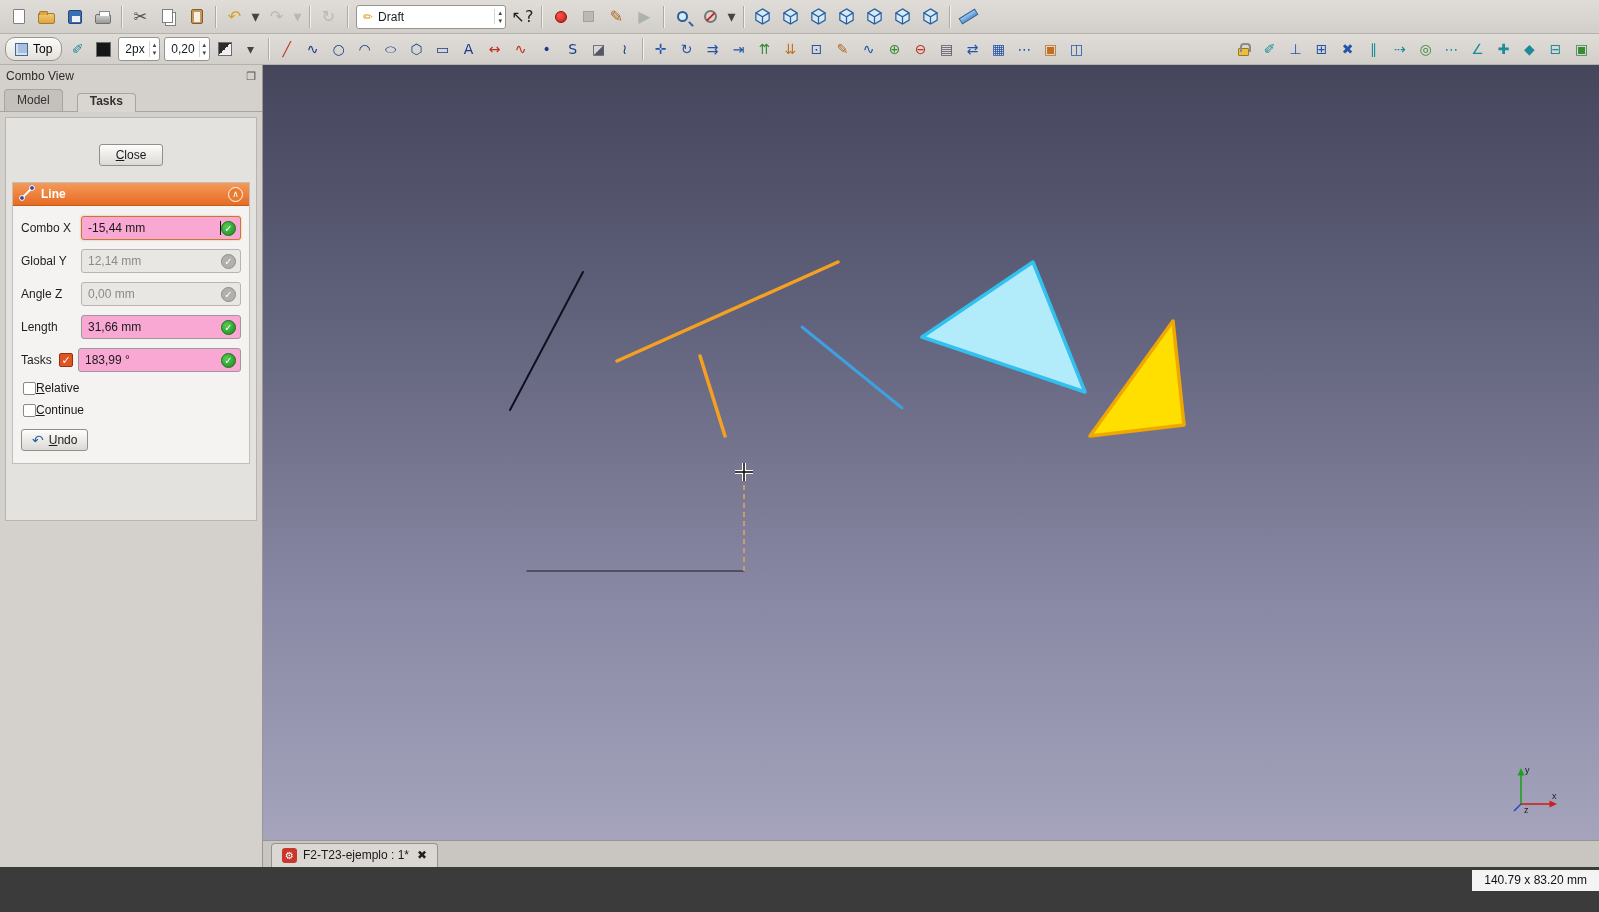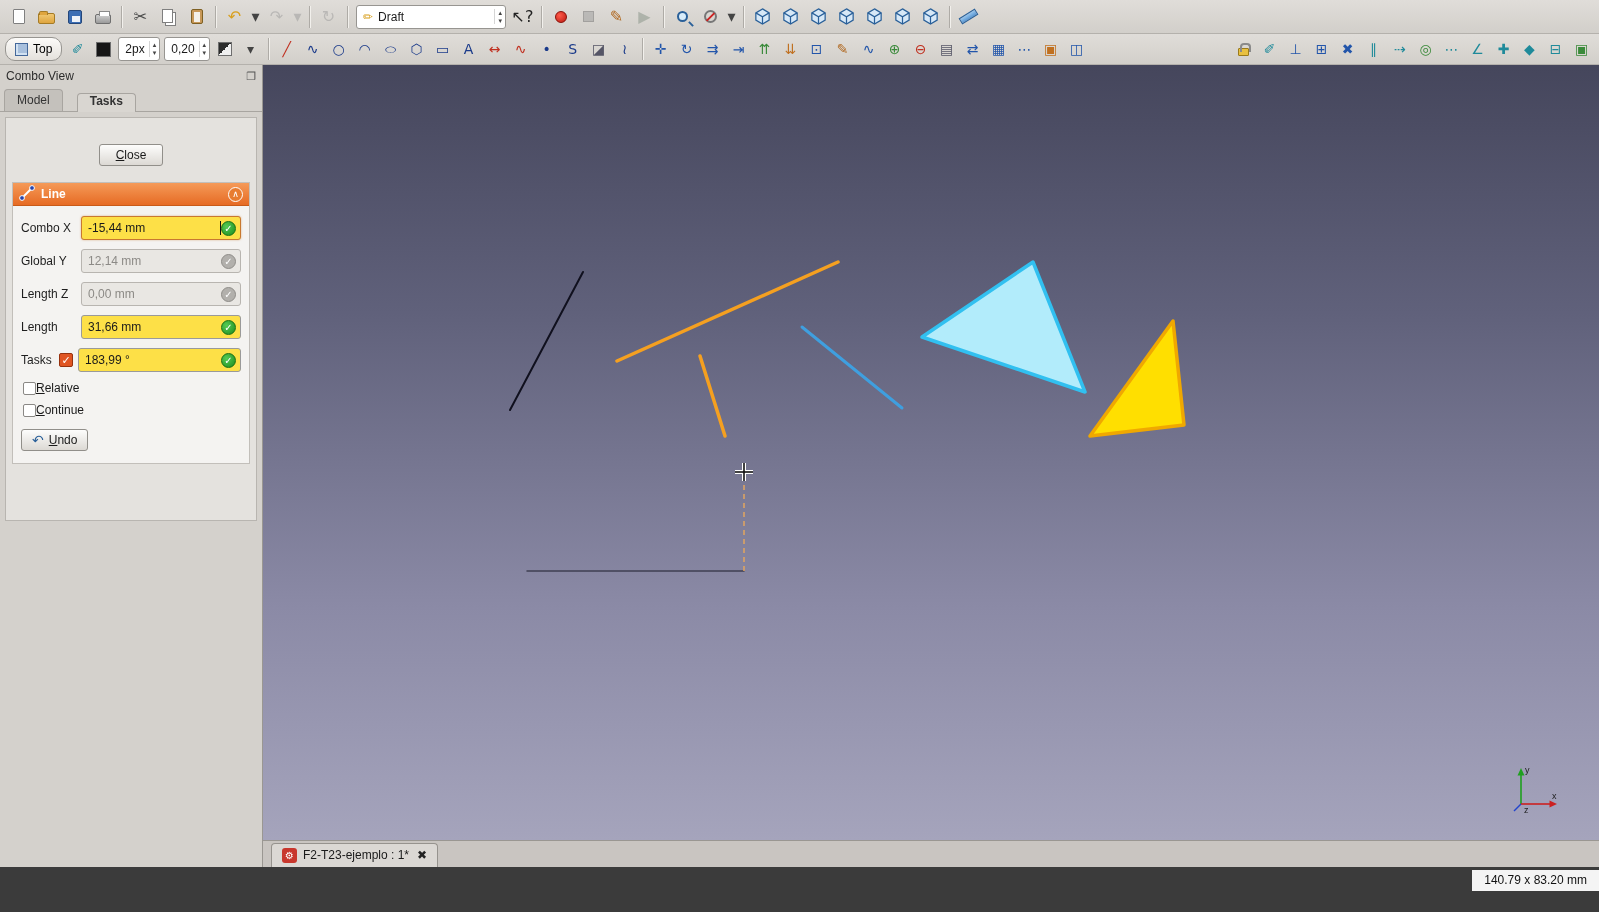--- a/index.html
+++ b/index.html
@@ -68,21 +68,21 @@
   .u { display:inline-block; }
   .u::first-letter { text-decoration:underline; }
 
   .line-panel { background:#f4f3f1; border:1px solid #c2bfba; }
   .lp-header { height:23px; display:flex; align-items:center; gap:6px; padding:0 6px; background:linear-gradient(#f59a58,#e66b24); border-bottom:1px solid #c85a18; }
   .lp-title { color:#fff; font-weight:bold; flex:1; }
   .lp-collapse { width:15px; height:15px; border:1px solid #fff; border-radius:50%; color:#fff; font-size:9px; display:flex; align-items:center; justify-content:center; background:#e87c30; }
   .lp-body { padding:10px 8px 12px; }
   .frow { display:flex; align-items:center; margin-bottom:9px; }
   .flabel { width:60px; flex:none; color:#1e1e1e; }
-  .finput { flex:1; height:24px; display:flex; align-items:center; background:#fde047; border:1px solid #9a9a9a; border-radius:3px; padding:0 4px 0 6px; position:relative; }
+  .finput { flex:1; height:24px; display:flex; align-items:center; background:#f9a8d4; border:1px solid #9a9a9a; border-radius:3px; padding:0 4px 0 6px; position:relative; }
   .finput.focused { border-color:#c87830; box-shadow:0 0 2px rgba(200,120,48,.6); }
   .finput.disabled { background:#e9e7e3; border-color:#b8b5b0; color:#8c8a86; }
   .fval { flex:1; white-space:nowrap; overflow:hidden; }
   .caret { width:1px; height:14px; background:#111; margin-left:1px; animation:blink 1s steps(1) infinite; }
   @keyframes blink { 50% { opacity:0; } }
   .fcheck { width:15px; height:15px; border-radius:50%; color:#fff; font-size:10px; display:flex; align-items:center; justify-content:center; flex:none; font-family:"DejaVu Sans",sans-serif; }
   .fcheck.ok { background:radial-gradient(circle at 35% 35%, #55cc55, #1d8a1d); border:1px solid #157015; }
   .fcheck.gray { background:#b2b0ac; border:1px solid #8f8d89; }
   .angle-cb { width:14px; height:14px; background:#e05522; border:1px solid #97320e; border-radius:2px; color:#fff; font-size:11px; line-height:13px; text-align:center; margin-right:5px; flex:none; font-family:"DejaVu Sans",sans-serif; }
   .cbrow { display:flex; align-items:center; gap:0; margin:4px 0 8px 2px; }
@@ -474,21 +474,21 @@
 
             <div class="frow">
               <label class="flabel">Global Y</label>
               <div class="finput disabled">
                 <span class="fval">12,14 mm</span>
                 <span class="fcheck gray">✓</span>
               </div>
             </div>
 
             <div class="frow">
-              <label class="flabel">Length Z</label>
+              <label class="flabel">Angle Z</label>
               <div class="finput disabled">
                 <span class="fval">0,00 mm</span>
                 <span class="fcheck gray">✓</span>
               </div>
             </div>
 
             <div class="frow">
               <label class="flabel">Length</label>
               <div class="finput">
                 <span class="fval">31,66 mm</span>

